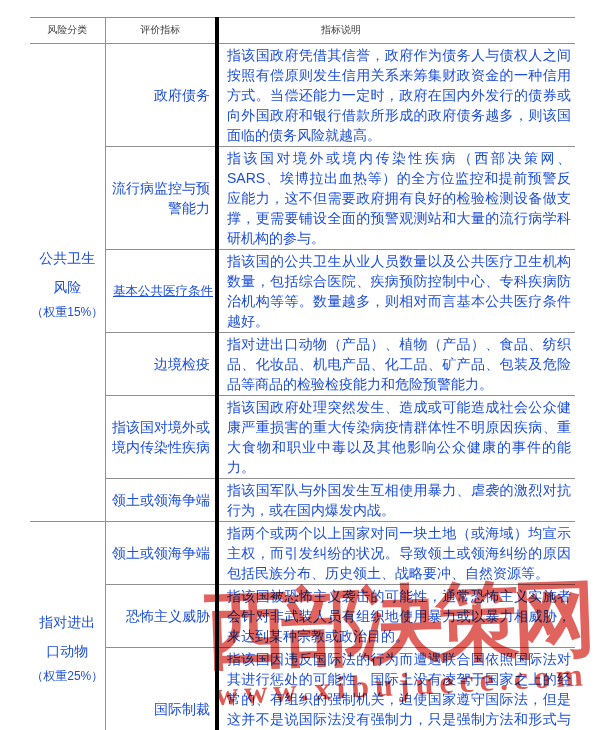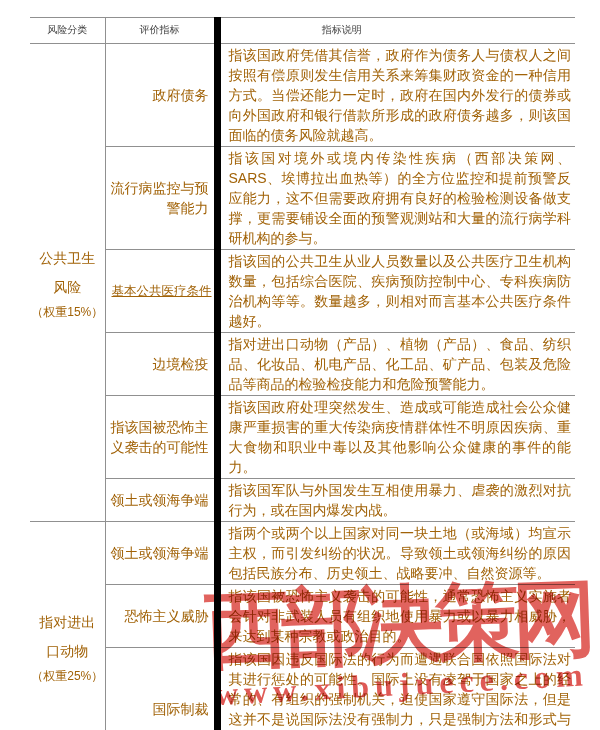--- a/index.html
+++ b/index.html
@@ -13,23 +13,23 @@
     width:545px;margin:17px 0 0 30px;
   }
   col.c1{width:75px;}col.c2{width:112px;}col.c3{width:358px;}
   th{
     font-weight:normal;font-size:10px;color:#3d3d3d;
     padding:5px 0 6px 0;
     border-top:1px solid #909090;border-bottom:1px solid #909090;
     text-align:center;
   }
   th.h1,td.cat{border-right:1px solid #909090;}
-  th.h2,td.ind{border-right:7px solid #000000;}
+  th.h2,td.ind{border-right:4px solid #000000;}
   th.h3{padding-right:112px;}
-  td{font-size:14px;color:#a16207;vertical-align:middle;}
+  td{font-size:14px;color:#1d4ed8;vertical-align:middle;}
   td.cat{
     border-bottom:1px solid #909090;text-align:center;padding:0 6px;
   }
   .cat-name{line-height:29px;}
   .cat-weight{font-size:12px;white-space:nowrap;margin:2px -6px 0 -6px;}
   td.ind{
     border-bottom:1px solid #909090;text-align:right;
     padding:1px 5px;line-height:20px;
   }
   td.ind.tight{font-size:12.5px;padding:1px 2px;text-decoration:underline;}
@@ -87,21 +87,21 @@
       </tr>
       <tr>
         <td class="ind tight">基本公共医疗条件</td>
         <td class="desc">指该国的公共卫生从业人员数量以及公共医疗卫生机构数量，包括综合医院、疾病预防控制中心、专科疾病防治机构等等。数量越多，则相对而言基本公共医疗条件越好。</td>
       </tr>
       <tr>
         <td class="ind">边境检疫</td>
         <td class="desc">指对进出口动物（产品）、植物（产品）、食品、纺织品、化妆品、机电产品、化工品、矿产品、包装及危险品等商品的检验检疫能力和危险预警能力。</td>
       </tr>
       <tr>
-        <td class="ind">指该国被恐怖主义袭击的可能性</td>
+        <td class="ind">指该国对境外或境内传染性疾病</td>
         <td class="desc">指该国政府处理突然发生、造成或可能造成社会公众健康严重损害的重大传染病疫情群体性不明原因疾病、重大食物和职业中毒以及其他影响公众健康的事件的能力。</td>
       </tr>
       <tr>
         <td class="ind">领土或领海争端</td>
         <td class="desc">指该国军队与外国发生互相使用暴力、虐袭的激烈对抗行为，或在国内爆发内战。</td>
       </tr>
       <tr>
         <td class="cat" rowspan="3">
           <div class="cat-name">指对进出口动物</div>
           <div class="cat-weight">（权重25%）</div>

